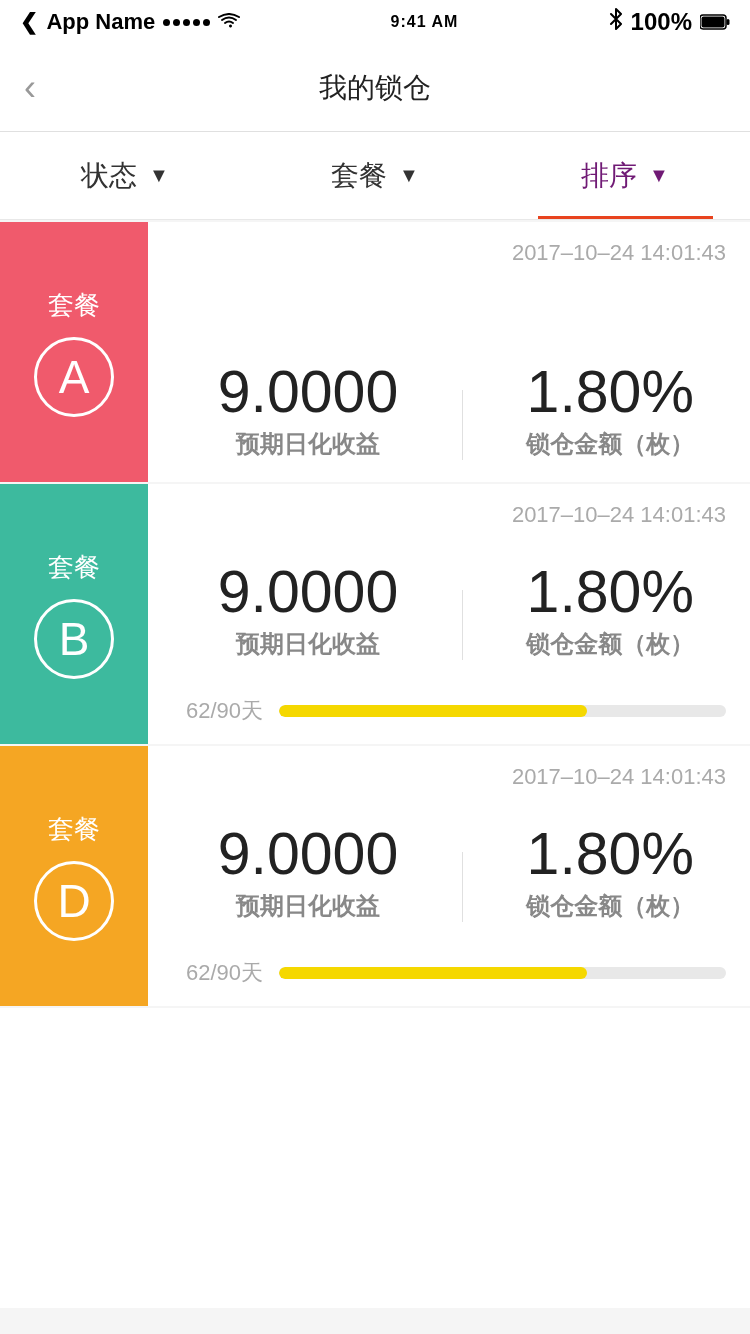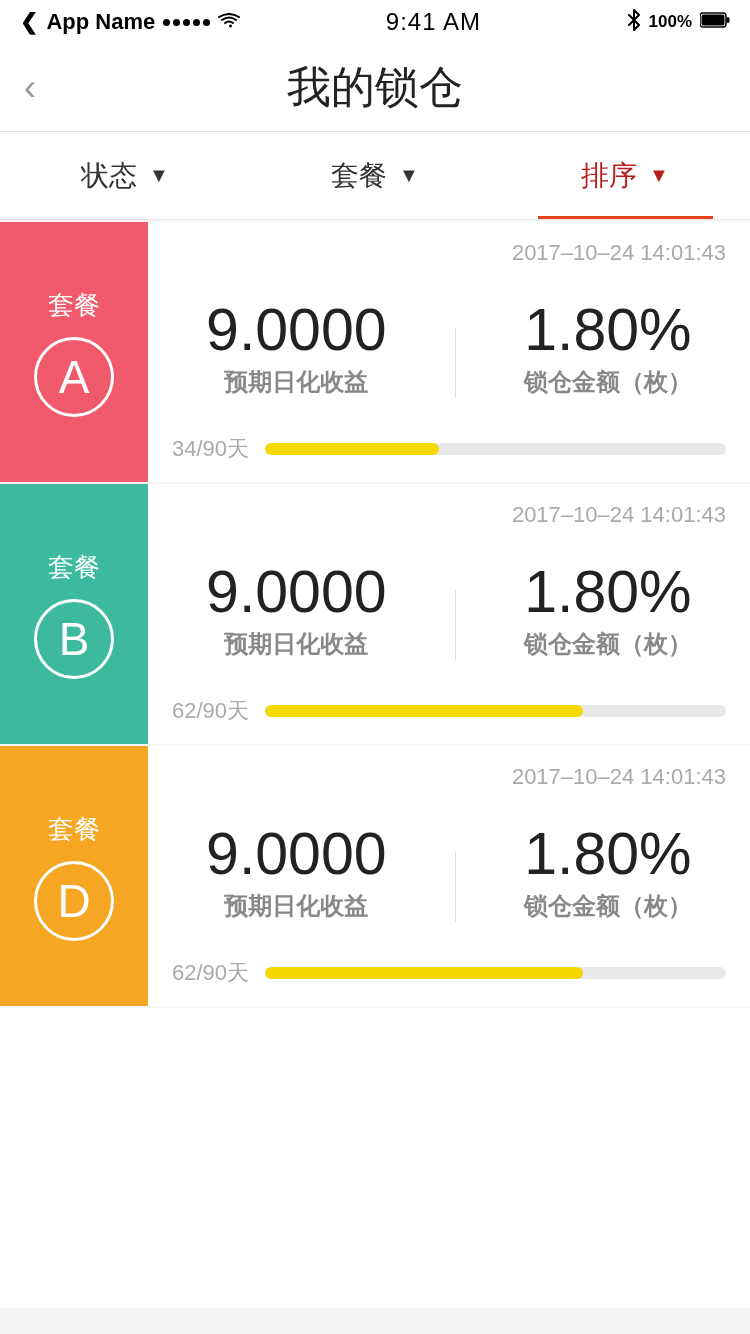--- a/index.html
+++ b/index.html
@@ -23,29 +23,29 @@
       font-size: 24px;
       font-weight: 600;
     }
     .status-left {
       display: flex;
       align-items: center;
       gap: 8px;
       font-size: 22px;
     }
     .status-center {
+      font-size: 16px;
+      font-weight: 700;
+      letter-spacing: 1px;
+    }
+    .status-right {
+      display: flex;
+      align-items: center;
+      gap: 8px;
       font-size: 24px;
-      font-weight: 400;
-      letter-spacing: 1px;
-    }
-    .status-right {
-      display: flex;
-      align-items: center;
-      gap: 8px;
-      font-size: 17px;
     }
     .signal-dots {
       display: flex; gap: 3px; align-items: center;
     }
     .dot { width: 7px; height: 7px; background: #000; border-radius: 50%; }
 
     
     .nav-bar {
       height: 88px;
       background: #fff;
@@ -56,21 +56,21 @@
       border-bottom: 1px solid #e0e0e0;
     }
     .nav-back {
       position: absolute;
       left: 24px;
       font-size: 36px;
       color: #999;
       cursor: pointer;
     }
     .nav-title {
-      font-size: 44px;
+      font-size: 28px;
       font-weight: 500;
       color: #222;
     }
 
     
     .filter-bar {
       height: 88px;
       background: #fff;
       display: flex;
       align-items: center;
@@ -82,21 +82,21 @@
       align-items: center;
       justify-content: center;
       gap: 12px;
       font-size: 28px;
       color: #333;
       height: 100%;
       cursor: pointer;
       position: relative;
     }
     .filter-item.active {
-      color: #b91c1c;
+      color: #701a75;
     }
     .filter-item.active::after {
       content: '';
       position: absolute;
       bottom: 0;
       left: 15%;
       width: 70%;
       height: 3px;
       background: #e8431e;
     }
@@ -145,21 +145,21 @@
       align-items: center;
       justify-content: center;
       color: #fff;
       font-size: 46px;
       font-weight: 300;
     }
 
     
     .card-right {
       flex: 1;
-      padding: 18px 24px 18px 24px;
+      padding: 18px 24px 18px 38px;
       display: flex;
       flex-direction: column;
       justify-content: space-between;
     }
     .card-timestamp {
       text-align: right;
       font-size: 22px;
       color: #aaa;
     }
     .card-stats {
@@ -296,26 +296,20 @@
         <div class="stat-block">
           <span class="stat-value">9.0000</span>
           <span class="stat-label">预期日化收益</span>
         </div>
         <div class="card-divider"></div>
         <div class="stat-block">
           <span class="stat-value">1.80%</span>
           <span class="stat-label">锁仓金额（枚）</span>
         </div>
       </div>
-      <div class="card-progress-row">
-        <span class="progress-label">34/90天</span>
-        <div class="progress-track">
-          <div class="progress-fill" style="width: 37.8%"></div>
-        </div>
-      </div>
     </div>
   </div>
 
   <div class="card-item">
     <div class="card-left teal">
       <span class="card-left-label">套餐</span>
       <div class="card-left-circle">
         <span>B</span>
       </div>
     </div>

